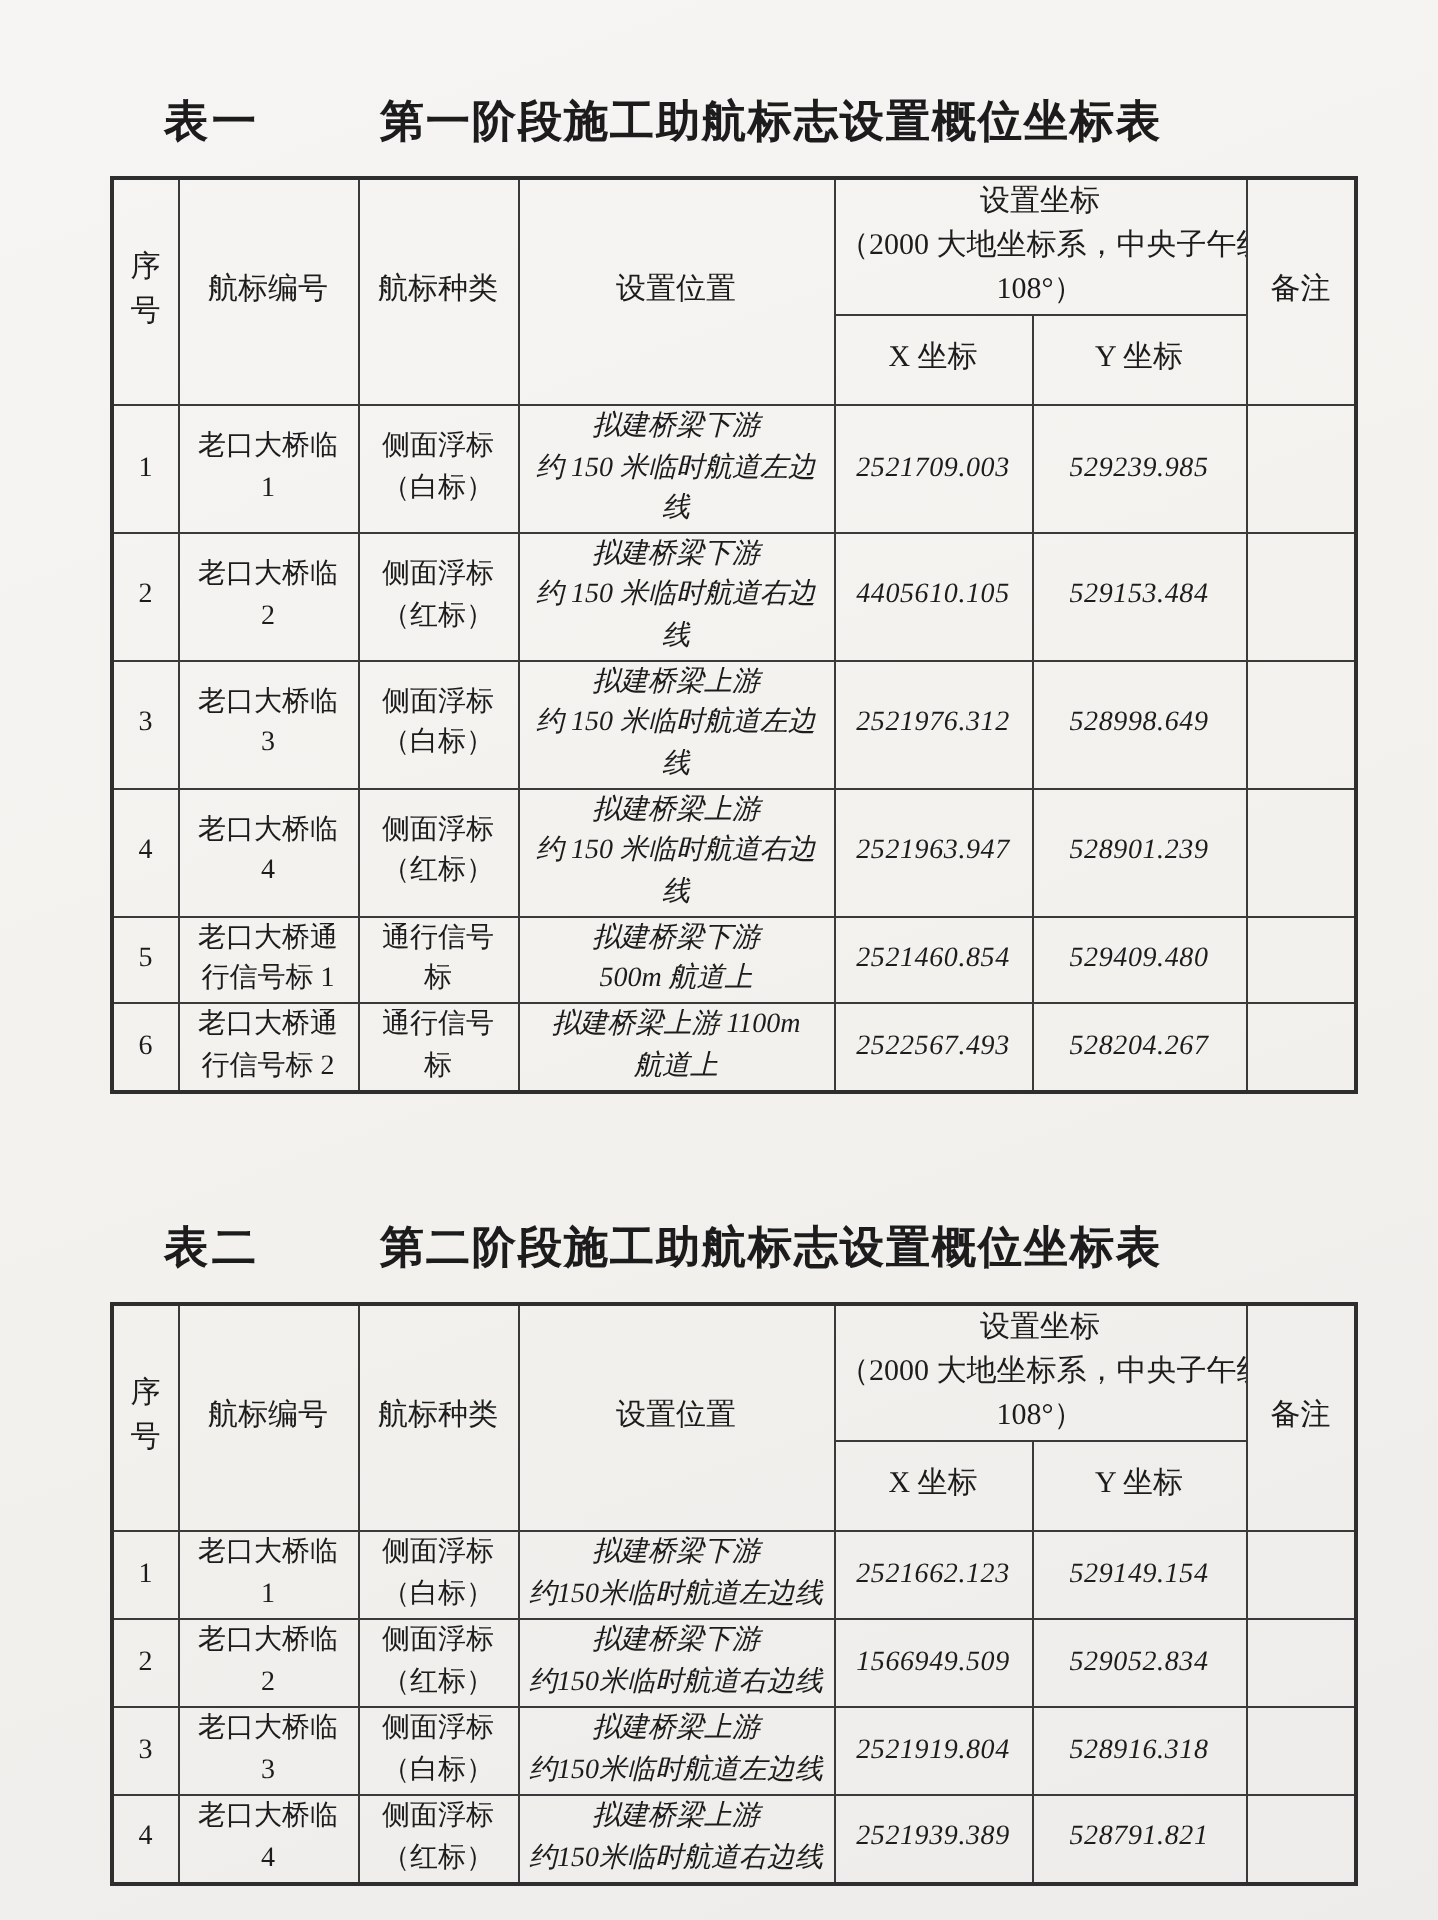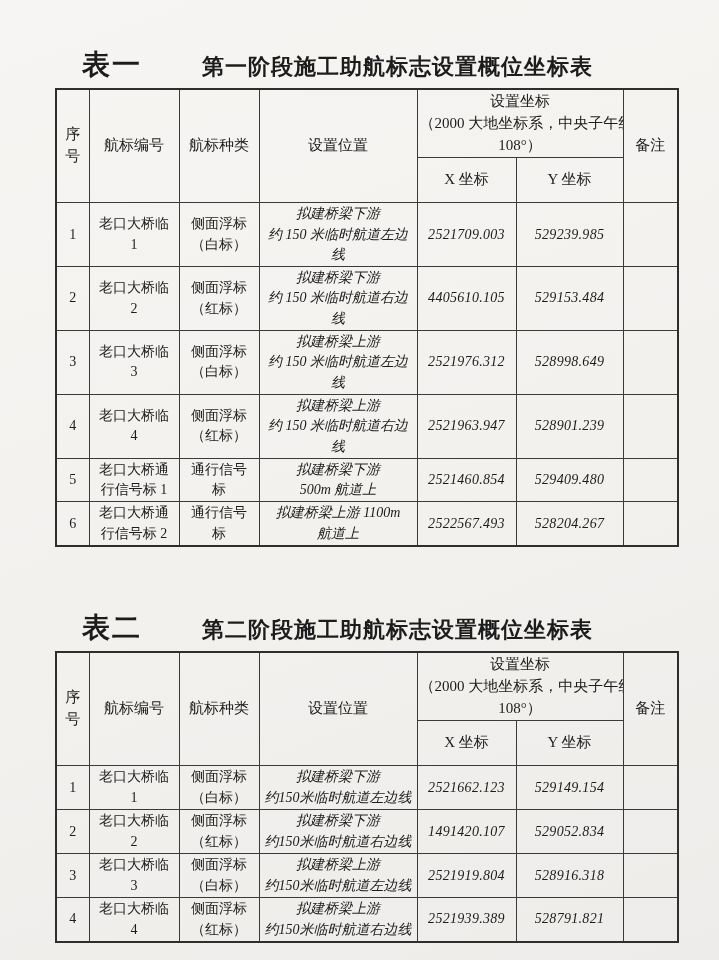--- a/index.html
+++ b/index.html
@@ -21,21 +21,21 @@
     padding: 46px 0 0 55px;
   }
   .caption {
     display: flex;
     align-items: baseline;
     padding-left: 27px;
     height: 26px;
     margin-bottom: 16px;
   }
   .cap-label {
-    font-size: 28px;
+    font-size: 22px;
     font-weight: bold;
     letter-spacing: 2px;
     margin-right: 60px;
     white-space: pre;
   }
   .cap-title {
     font-size: 22px;
     font-weight: bold;
     letter-spacing: 1px;
     white-space: pre;
@@ -249,21 +249,21 @@
         <td></td>
       </tr>
       <tr class="t2row">
         <td>2</td>
         <td>老口大桥临
 2</td>
         <td>侧面浮标
 （红标）</td>
         <td class="pos">拟建桥梁下游
 约150米临时航道右边线</td>
-        <td class="num">1491420.107</td>
+        <td class="num">1566949.509</td>
         <td class="num">529052.834</td>
         <td></td>
       </tr>
       <tr class="t2row">
         <td>3</td>
         <td>老口大桥临
 3</td>
         <td>侧面浮标
 （白标）</td>
         <td class="pos">拟建桥梁上游

